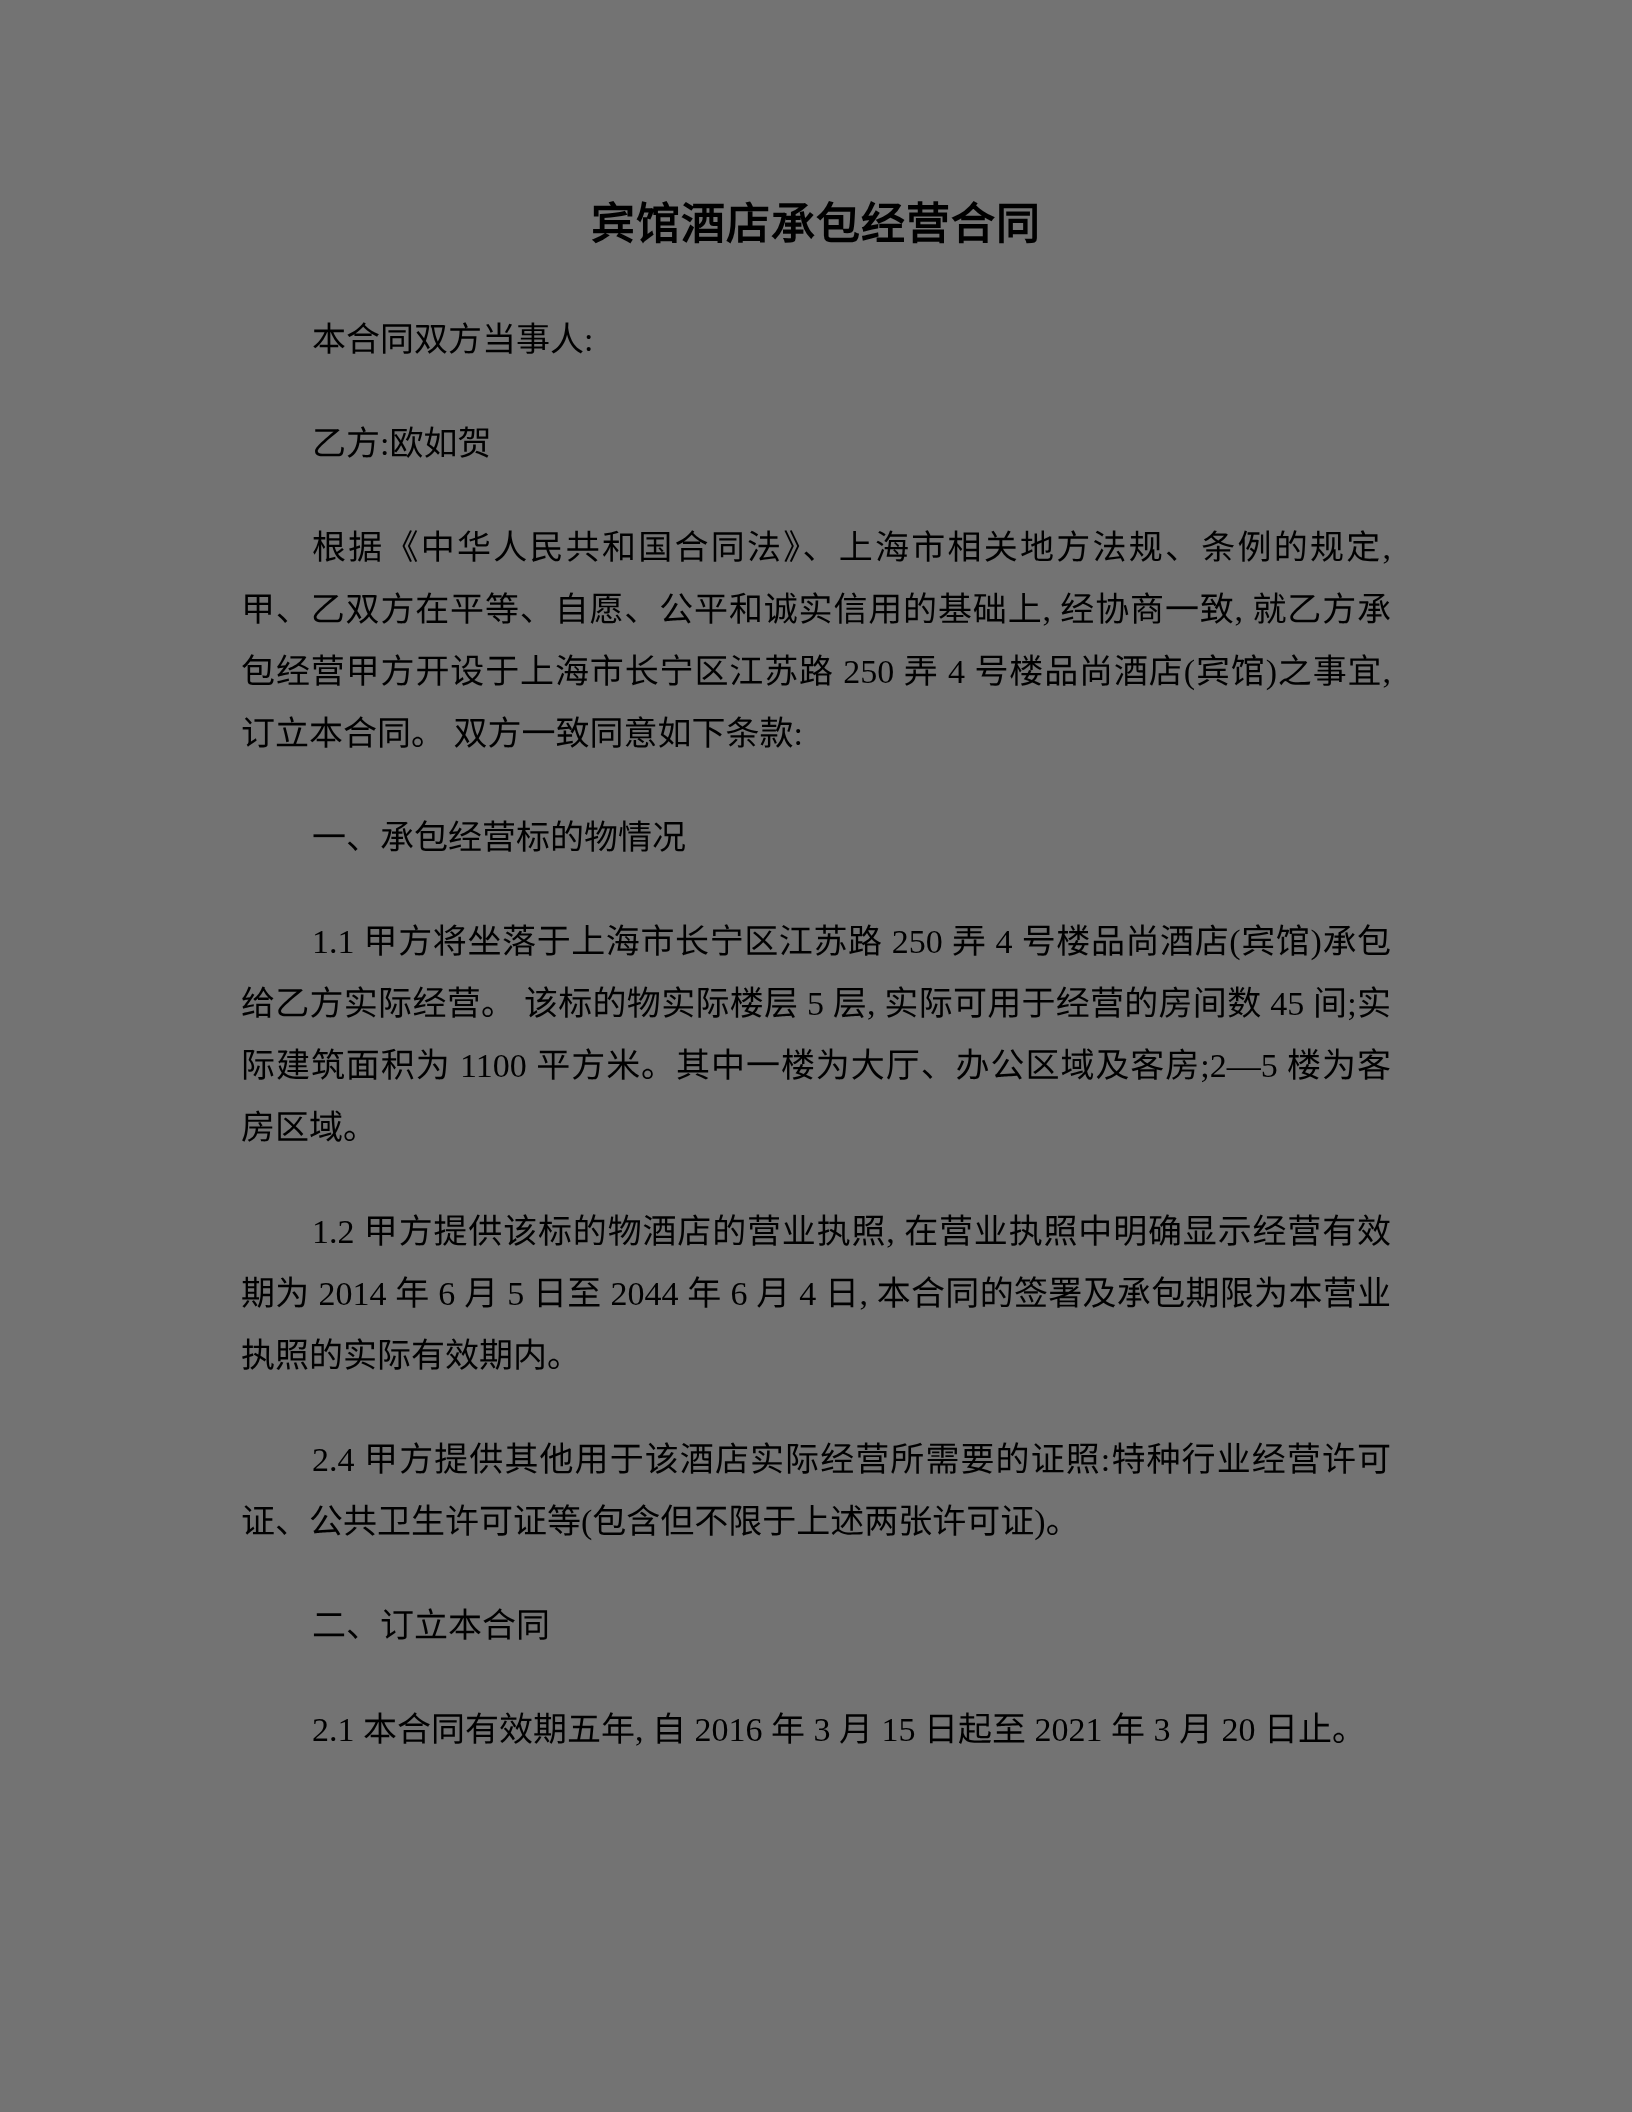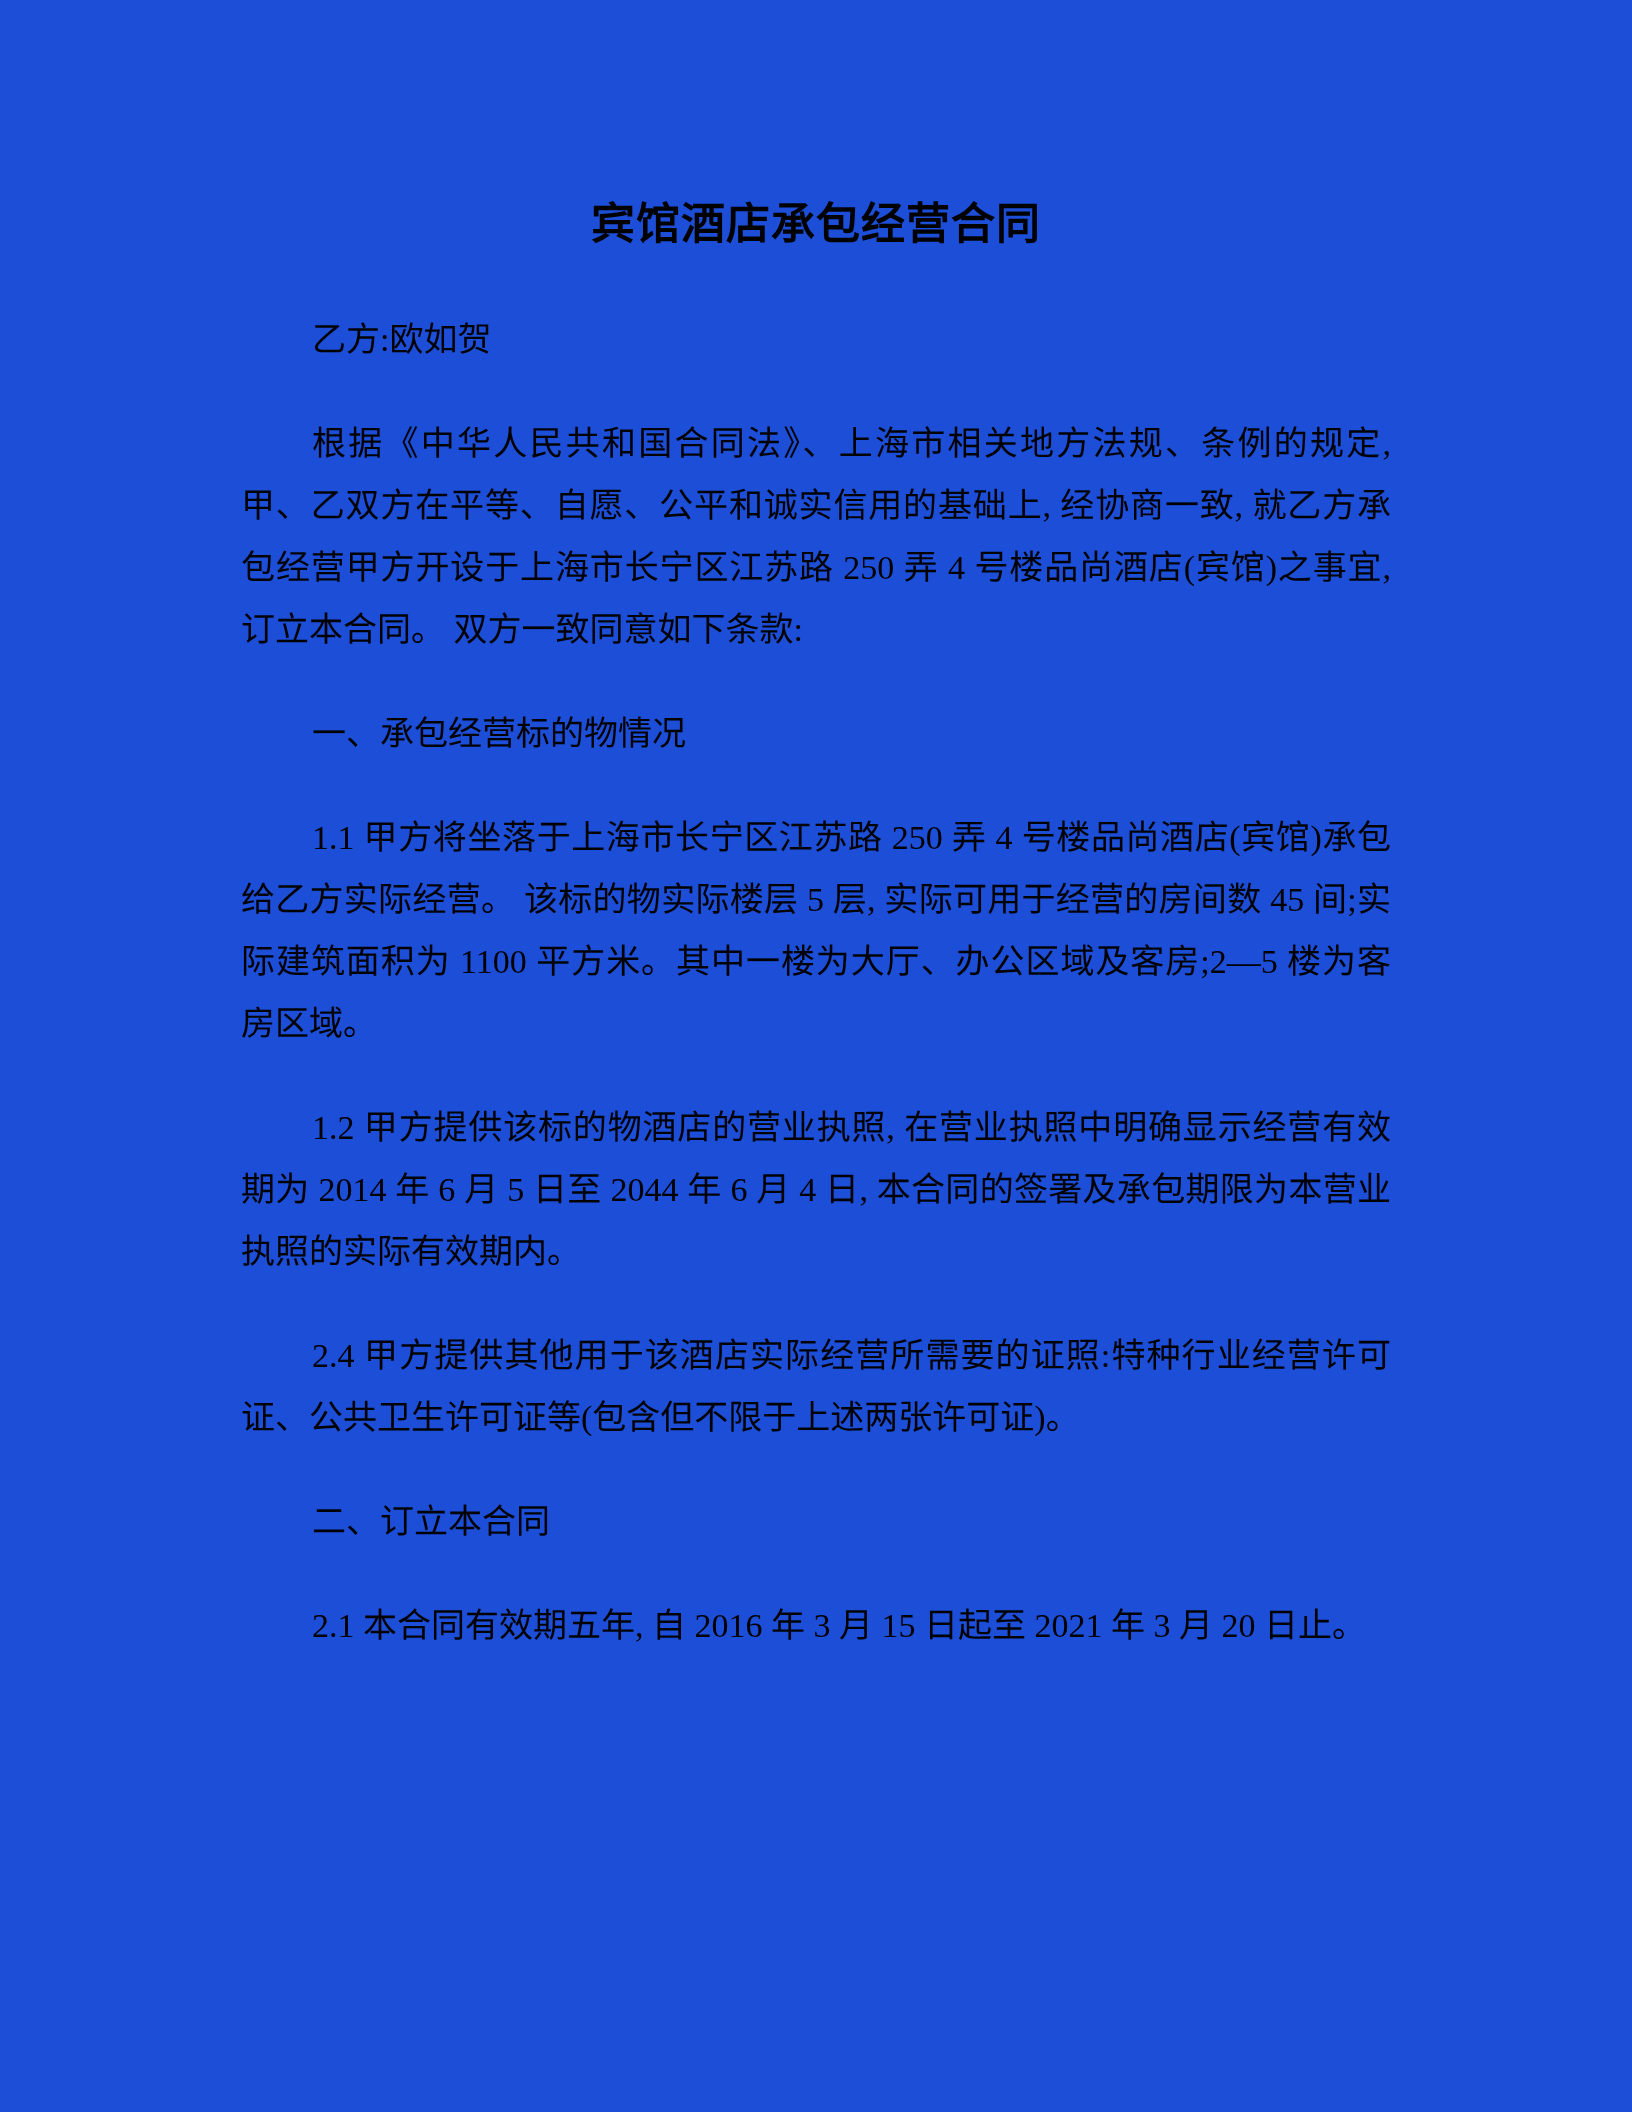--- a/index.html
+++ b/index.html
@@ -6,21 +6,21 @@
     margin: 0;
     padding: 0;
     background: #ffffff;
   }
   .page {
     position: relative;
     width: 1632px;
     height: 2112px;
     box-sizing: border-box;
     padding: 194px 241px 59px 241px;
-    background: #1d4ed8;
+    background: #737373;
     color: #000000;
     font-family: "Liberation Serif", "DejaVu Serif", serif;
     overflow: hidden;
   }
   .doc-title {
     margin: 0 0 53px 0;
     font-size: 44px;
     line-height: 62px;
     font-weight: bold;
     text-align: center;
@@ -36,20 +36,21 @@
     word-break: break-all;
   }
 </style>
 </head>
 <body>
 
 <div class="page">
 
   <h1 class="doc-title">宾馆酒店承包经营合同</h1>
 
+  <p class="para">本合同双方当事人:</p>
 
 
   <p class="para">乙方:欧如贺</p>
 
   <p class="para">根据《中华人民共和国合同法》、上海市相关地方法规、条例的规定, 甲、乙双方在平等、自愿、公平和诚实信用的基础上, 经协商一致, 就乙方承包经营甲方开设于上海市长宁区江苏路 250 弄 4 号楼品尚酒店(宾馆)之事宜, 订立本合同。 双方一致同意如下条款:</p>
 
   <p class="para">一、承包经营标的物情况</p>
 
   <p class="para">1.1 甲方将坐落于上海市长宁区江苏路 250 弄 4 号楼品尚酒店(宾馆)承包给乙方实际经营。 该标的物实际楼层 5 层, 实际可用于经营的房间数 45 间;实际建筑面积为 1100 平方米。其中一楼为大厅、办公区域及客房;2—5 楼为客房区域。</p>
 

